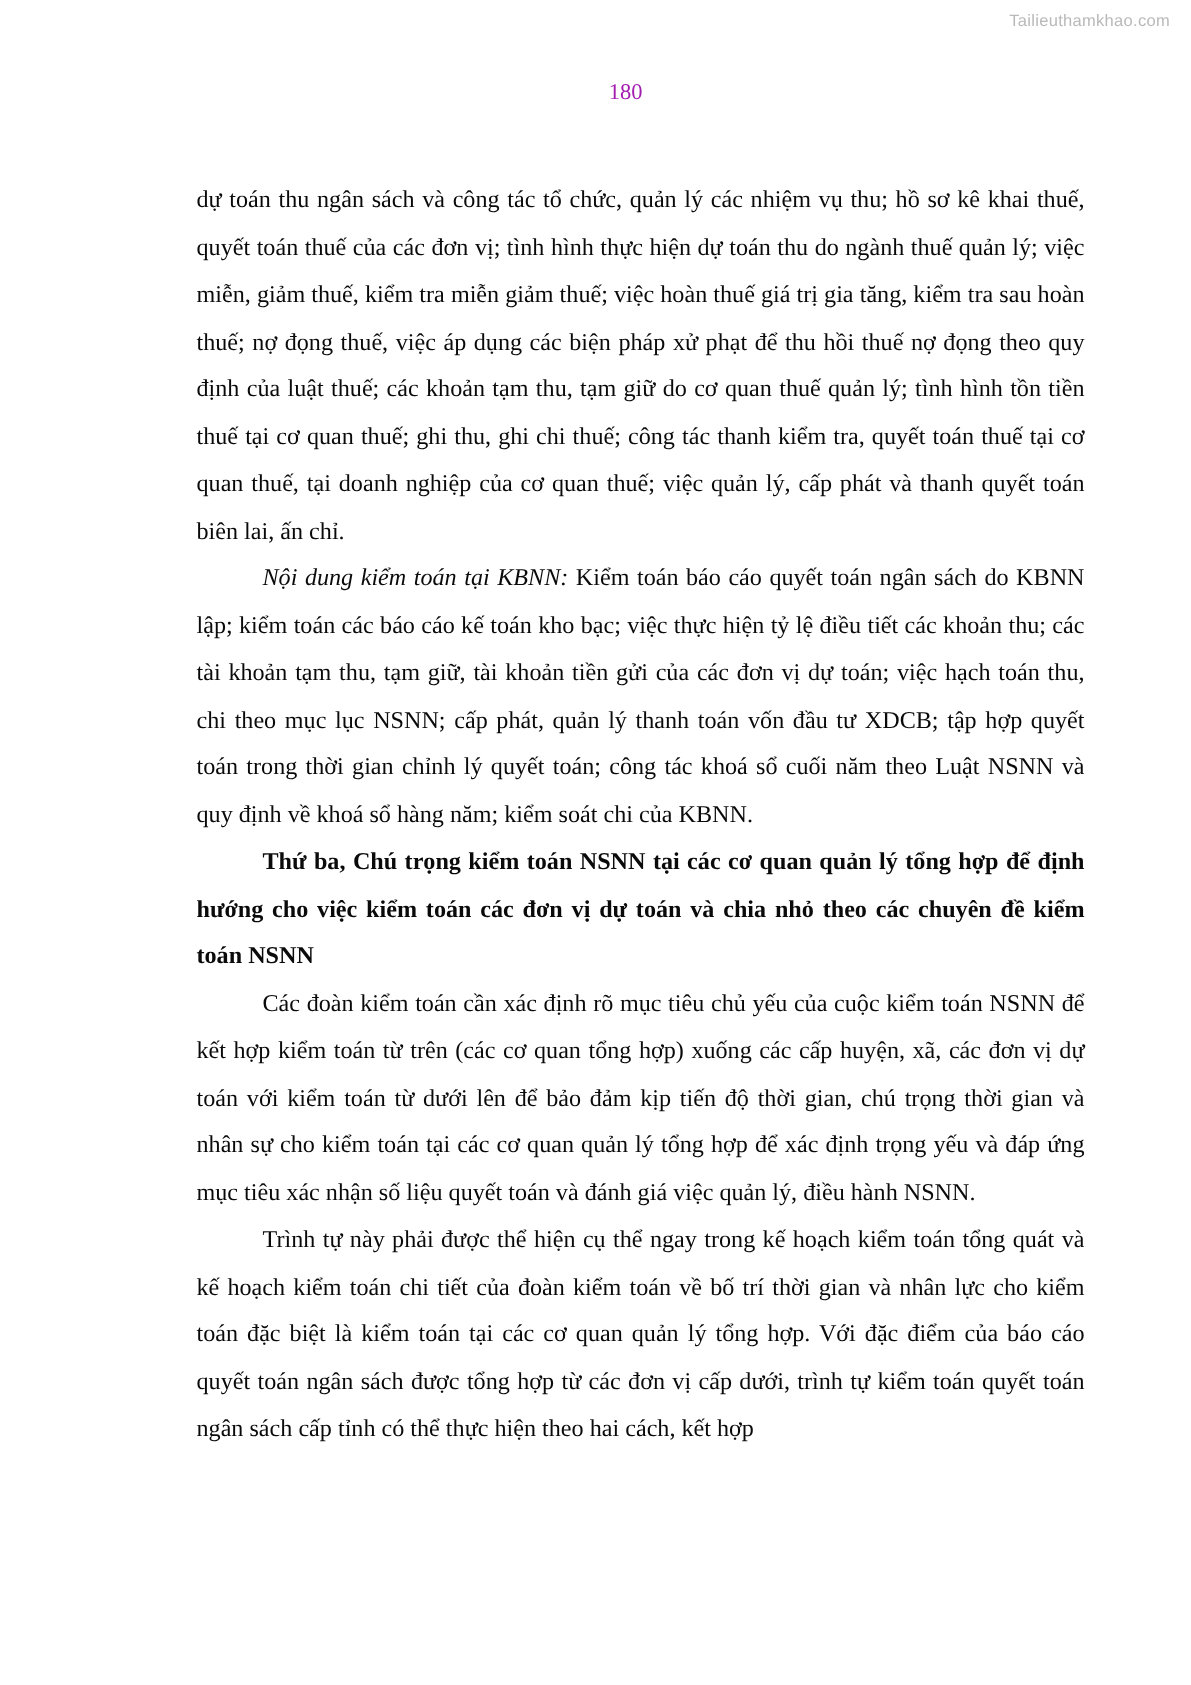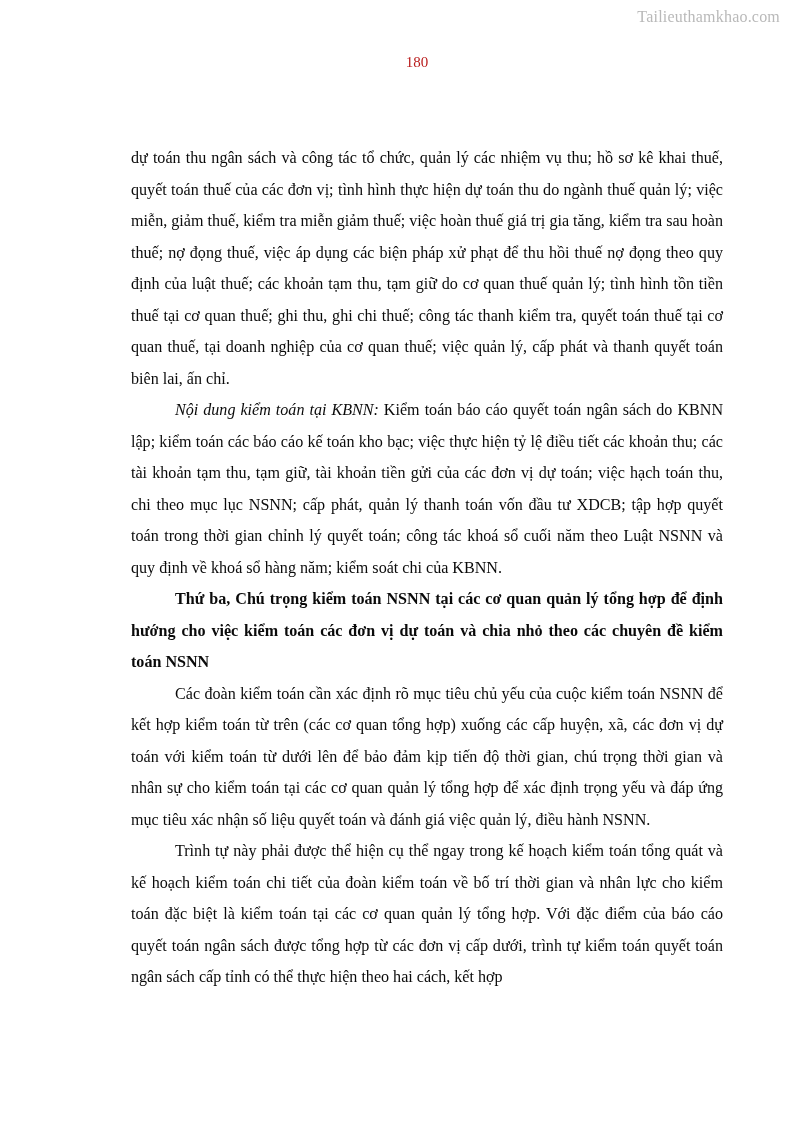--- a/index.html
+++ b/index.html
@@ -17,42 +17,41 @@
   }
   .page {
     position: absolute;
     inset: 0;
     background: #ffffff;
   }
   .watermark {
     position: absolute;
     top: 8px;
     right: 14px;
-    font-family: Liberation Serif, serif;
-    font-size: 16px;
+    font-family: Liberation Sans, sans-serif;
+    font-size: 11px;
     color: #b9b9b9;
     letter-spacing: 0.2px;
     user-select: none;
   }
   .page-number {
     position: absolute;
     top: 54px;
     left: 0;
     right: 0;
     text-align: center;
     font-size: 15px;
-    color: #b91c1c;
+    color: #a21caf;
     padding-left: 40px;
   }
   .content {
     position: absolute;
     left: 131px;
     top: 118px;
     width: 592px;
-    margin-top: 24px;
   }
   p {
     margin: 0;
     font-size: 16.1px;
     line-height: 31.5px;
     text-align: justify;
     text-justify: inter-word;
     color: #0a0a0a;
   }
   p.indent {

